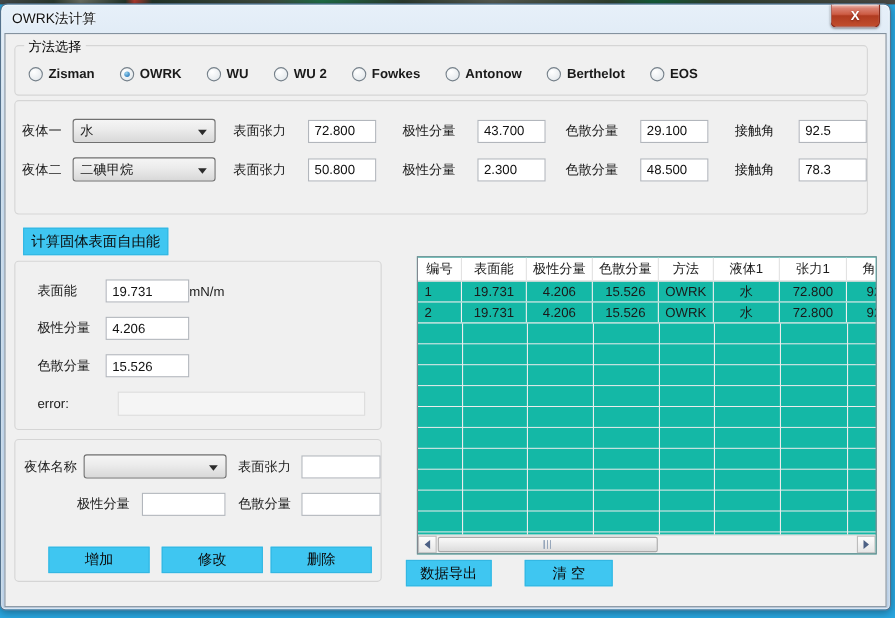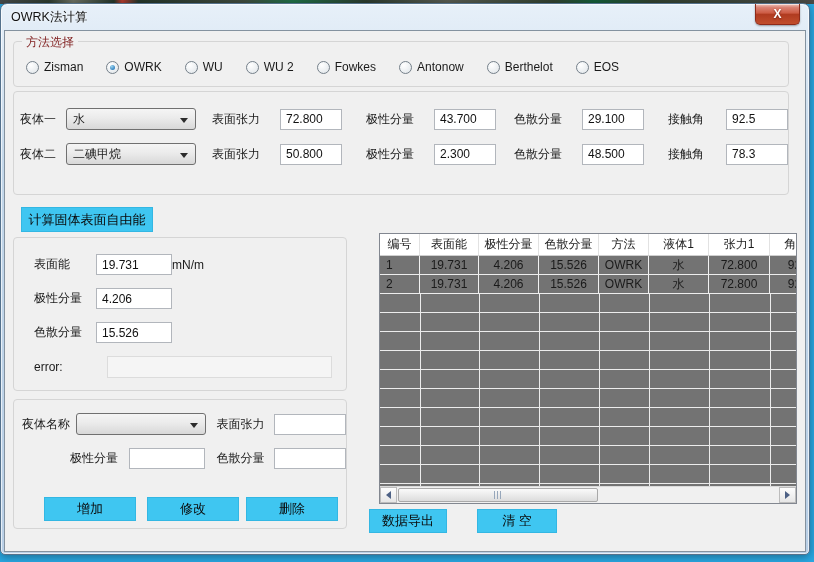--- a/index.html
+++ b/index.html
@@ -32,24 +32,24 @@
     color:#fff; font-weight:bold; font-size:12px; text-align:center; line-height:20px;
     box-shadow: inset 0 1px 0 rgba(255,255,255,.55), 0 1px 2px rgba(0,0,0,.35);
     cursor: pointer; text-shadow: 0 1px 2px #7a2415;
   }
   .client {
     position:absolute; left:3px; top:26px; width:802px; height:522px;
     background:#f0f0f0; border:1px solid #84929f;
   }
   
   .group { position:absolute; border:1px solid #d5d5d5; border-radius:4px; }
-  .gtitle { position:absolute; top:-8px; left:8px; background:#f0f0f0; padding:0 4px; color:#7f1d1d; }
+  .gtitle { position:absolute; top:-8px; left:8px; background:#f0f0f0; padding:0 4px; color:#000000; }
   
   #method-group { left:8px; top:10px; width:776px; height:46px; }
-  .radio-row { display:flex; align-items:center; gap:23px; padding:18px 0 0 12px; }
+  .radio-row { display:flex; align-items:center; gap:23px; padding:18px 0 0 12px;font-weight:bold; }
   .radio-opt { display:flex; align-items:center; gap:5px; cursor:pointer; }
   .rcircle {
     width:13px; height:13px; border-radius:50%;
     border:1px solid #75808a; background: radial-gradient(circle at 35% 30%, #ffffff, #e8ecef 70%, #d6dbe0);
     position:relative; flex:0 0 auto;
   }
   .rcircle.checked::after {
     content:""; position:absolute; left:3px; top:3px; width:5px; height:5px; border-radius:50%;
     background: radial-gradient(circle at 35% 30%, #9bd4ef, #2f7fbf 75%);
   }
@@ -102,21 +102,21 @@
   .lib-name-label { width:56px; }
   .lib-combo { width:136px; }
   .lib-st-label { width:56px; margin-left:10px; margin-right:4px; }
   .lib-po-label { width:56px; margin-left:48px; margin-right:5px; }
   .lib-di-label { width:56px; margin-left:12px; margin-right:4px; }
   .lib-btn { top:97px; width:92px; height:24px; }
   #add-btn { left:30px; } #mod-btn { left:133px; } #del-btn { left:232px; }
   
   #table-wrap {
     position:absolute; left:374px; top:202px; width:418px; height:271px;
-    border:1px solid #828790; background:#737373; overflow:hidden;
+    border:1px solid #828790; background:#14b8a6; overflow:hidden;
   }
   .tinner { width:450px; }
   .thead { display:flex; height:22px; border-bottom:1px solid #cfcfcf; background:#fff; }
   .th { display:flex; align-items:center; justify-content:center; border-right:1px solid #e2e2e2; }
   .trow { display:flex; height:19px; border-bottom:1px solid #ededed; }
   .td { display:flex; align-items:center; justify-content:center; border-right:1px solid #f1f1f1; overflow:hidden; }
   .td.c0 { justify-content:flex-start; padding-left:6px; }
   .c0{width:40px;} .c1{width:59px;} .c2{width:60px;} .c3{width:60px;}
   .c4{width:50px;} .c5{width:60px;} .c6{width:61px;} .c7{width:60px;}
   .tfiller {

